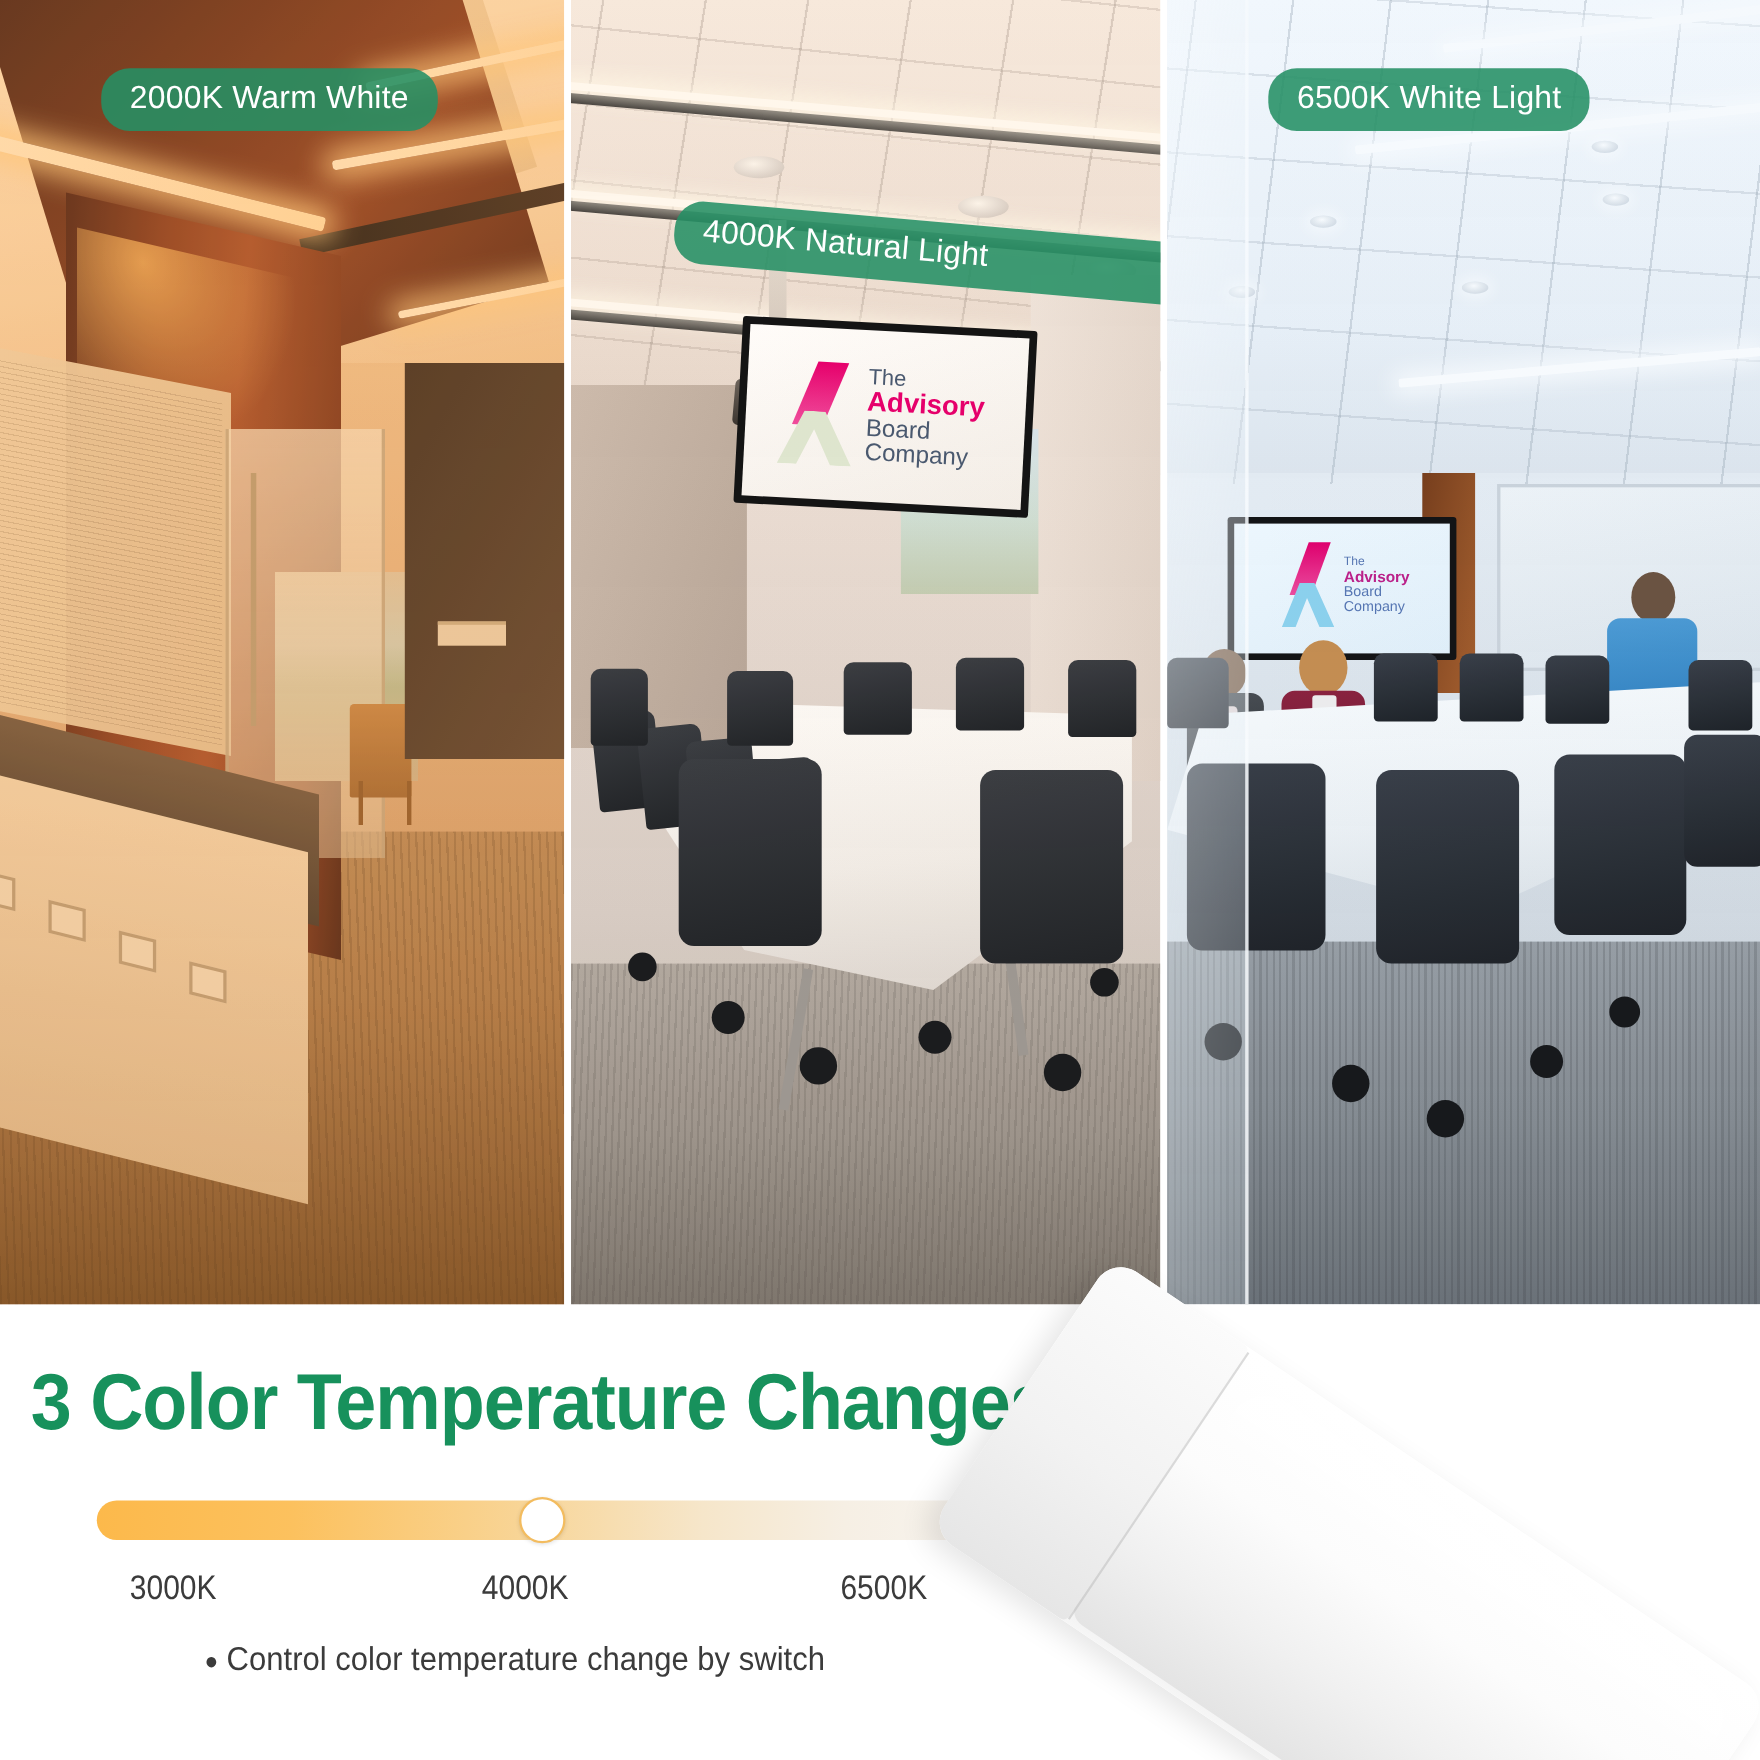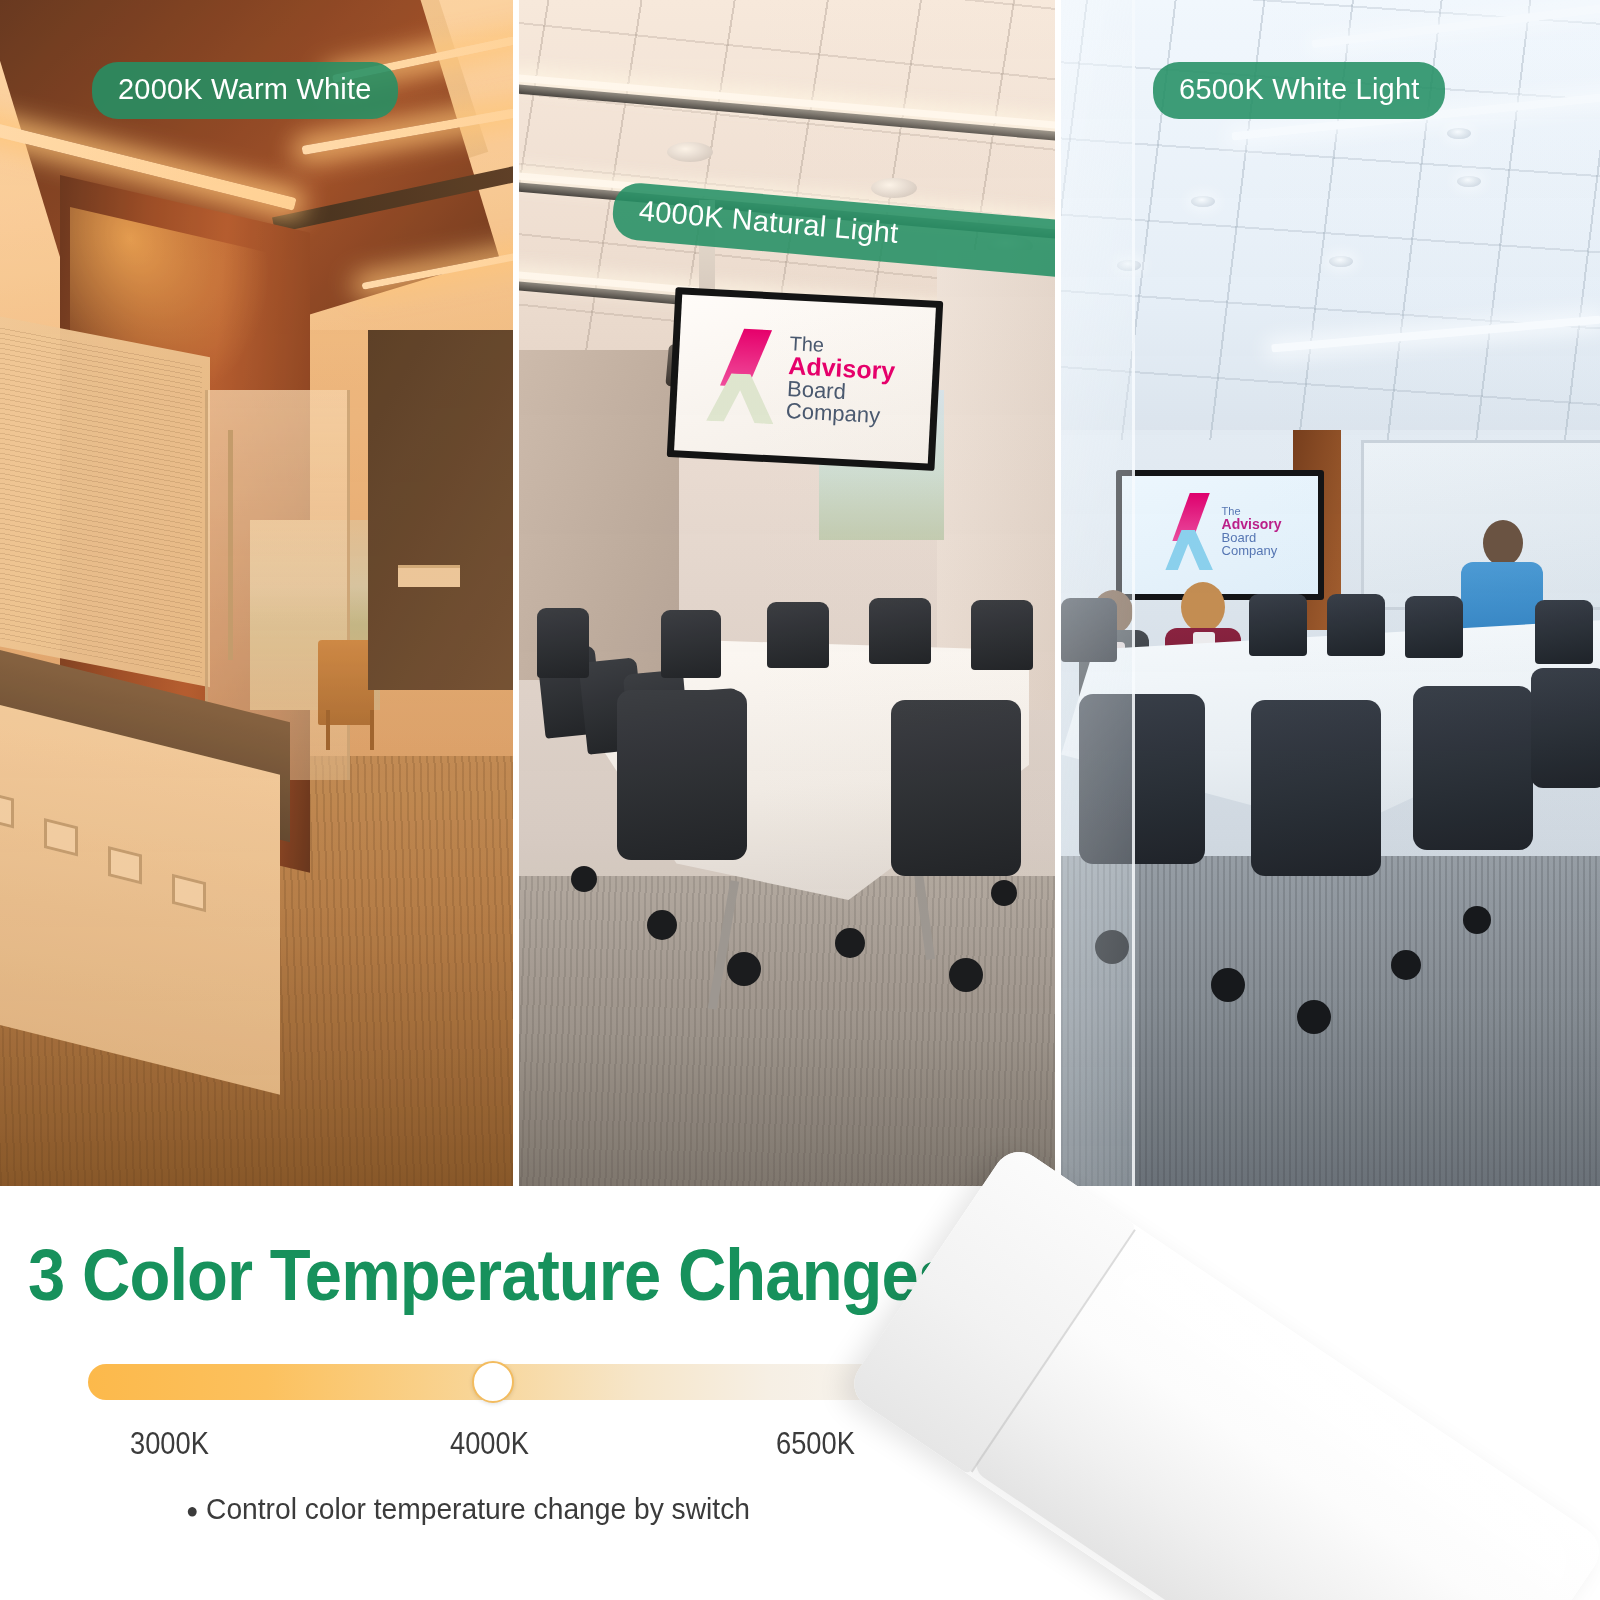--- a/index.html
+++ b/index.html
@@ -347,21 +347,21 @@
     background:linear-gradient(90deg,#fcb94b 0%,#fcc15e 22%,#f8d597 48%,#f6e6ca 68%,#f6efe4 84%,#f7f4ef 100%);
   }
   .slider-knob{
     position:absolute; left:50%; top:50%;
     width:42px; height:42px; margin-left:-21px; margin-top:-21px;
     border-radius:50%; background:#ffffff;
     border:2px solid #f3bc5f;
     box-shadow:0 1px 4px rgba(0,0,0,.12);
   }
   .ticks{
-    position:absolute; left:88px; top:240px; width:810px; height:40px;
+    position:absolute; left:76px; top:240px; width:810px; height:40px;
   }
   .tick{
     position:absolute; top:0;
     font-size:31px; color:#3b3b3b;
     transform:scaleX(.88); transform-origin:left center;
     font-family:"Liberation Sans", sans-serif;
   }
   .tick.t1{ left:42px; }
   .tick.t2{ left:362px; }
   .tick.t3{ left:688px; }

